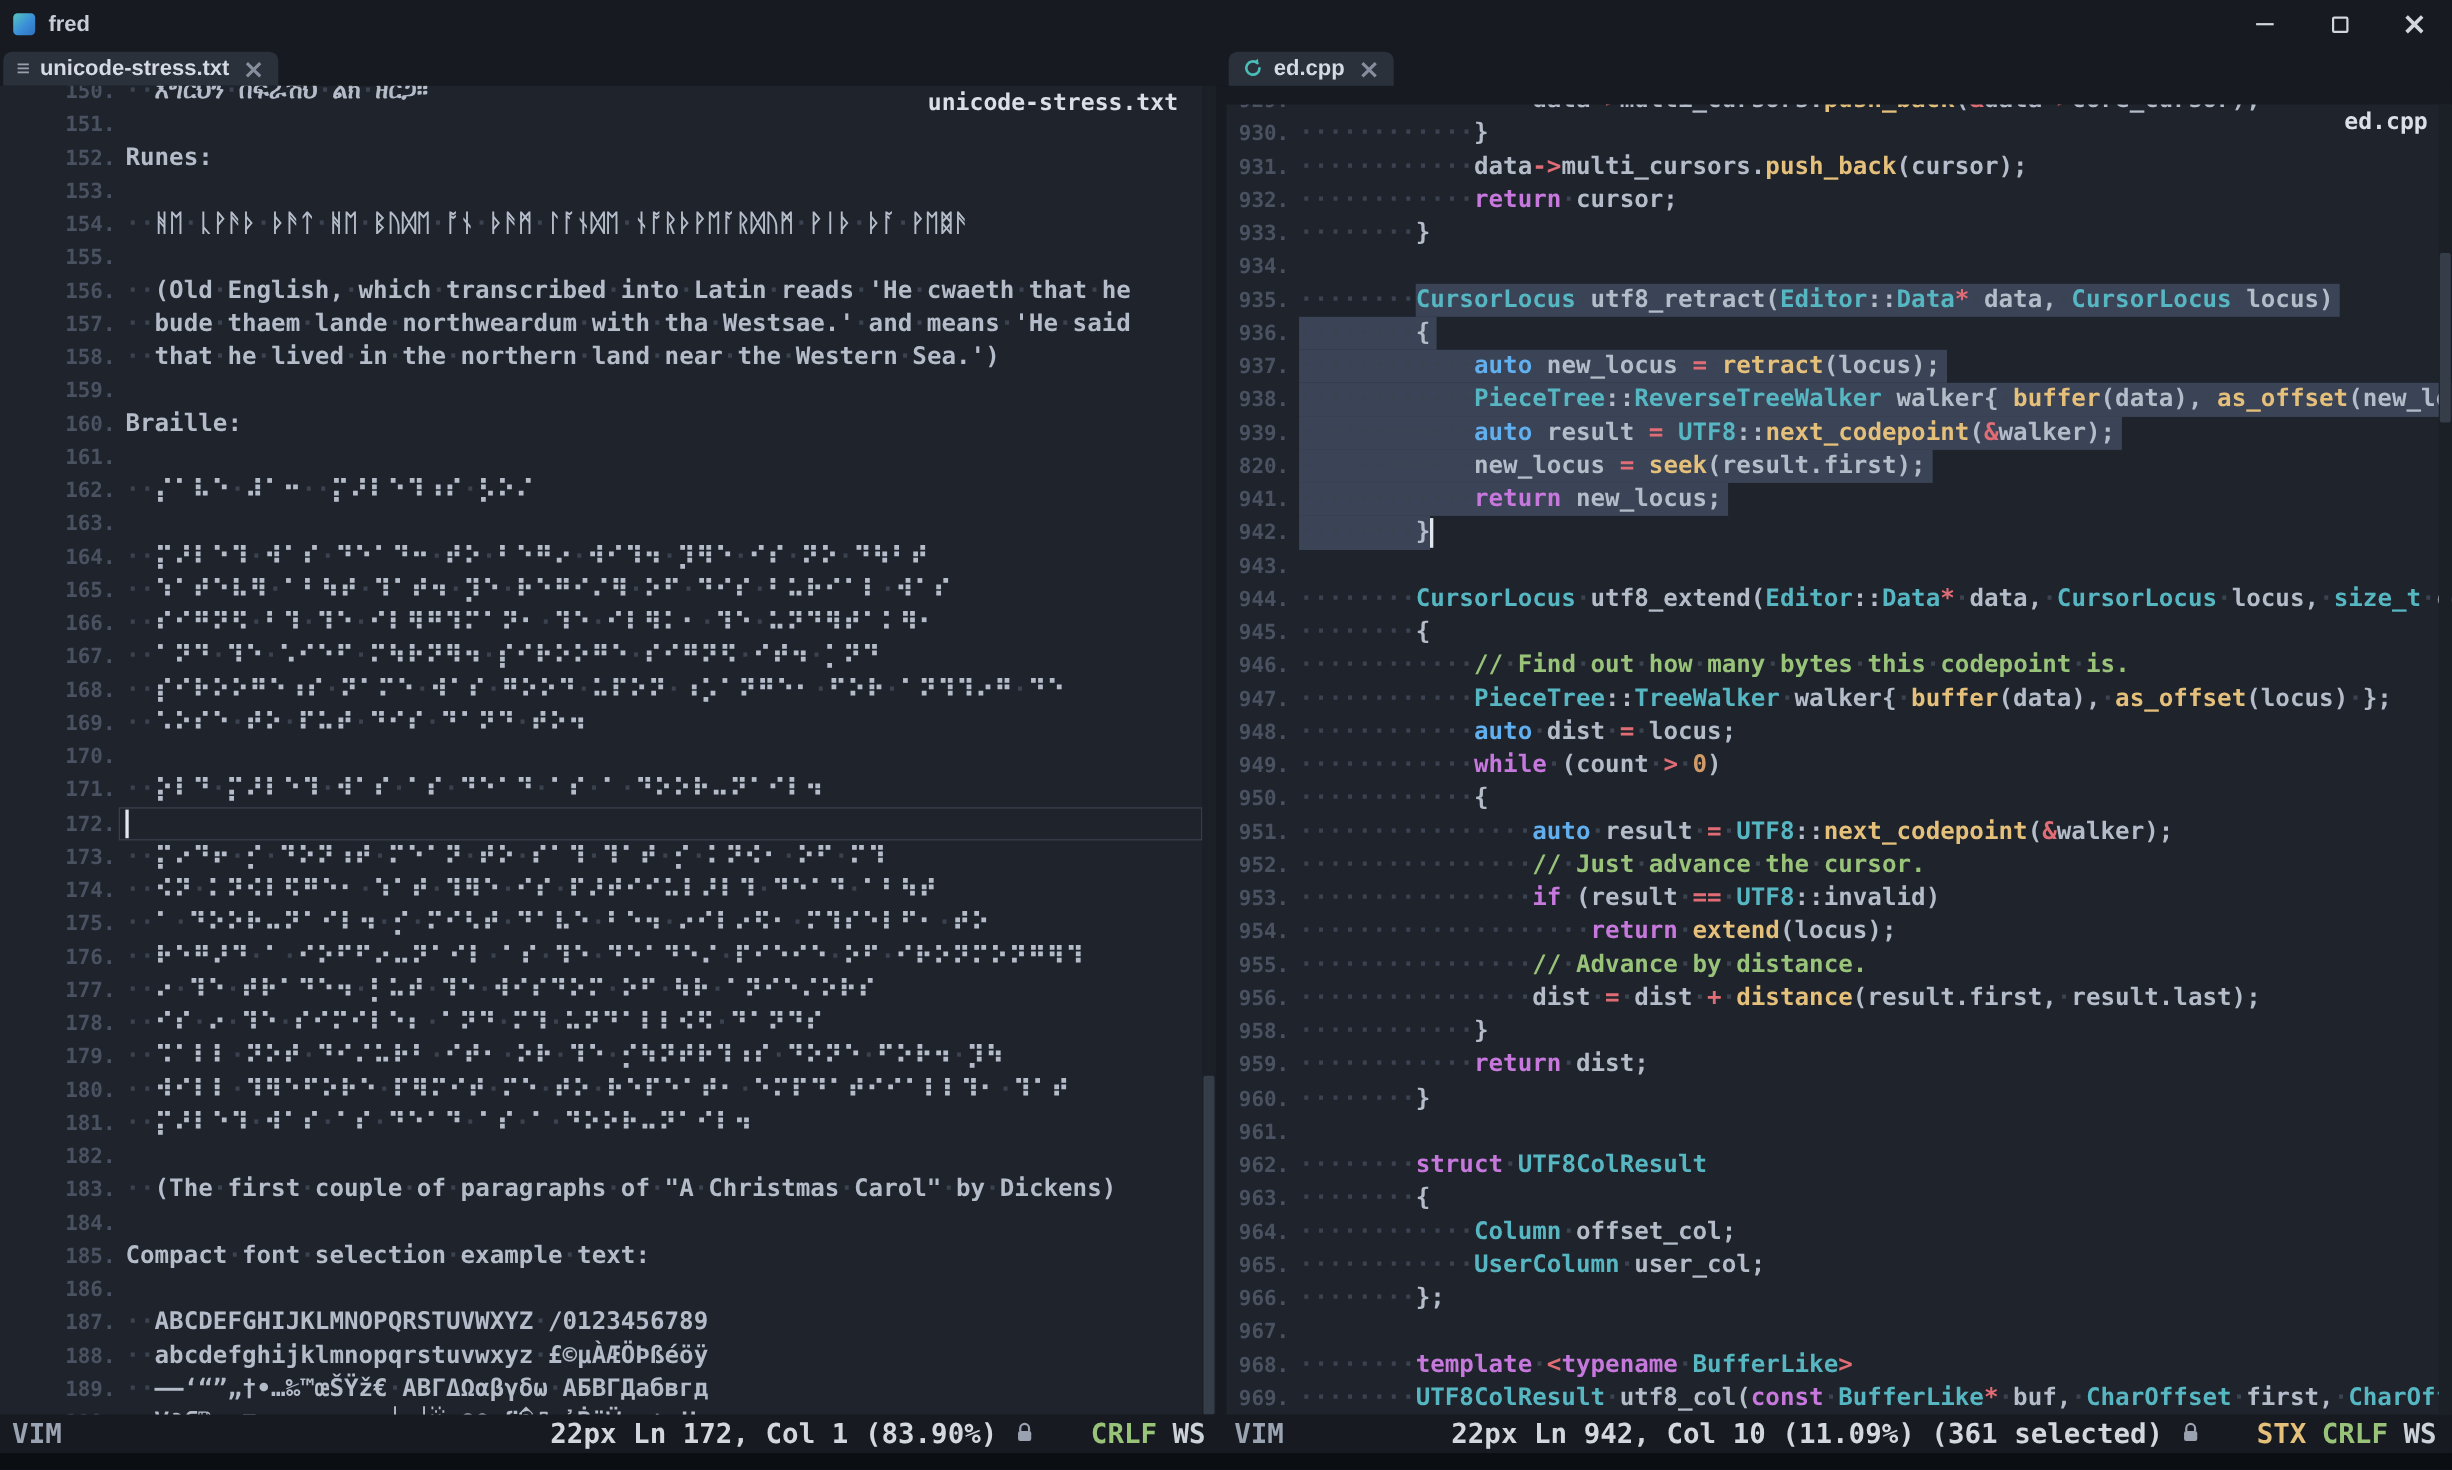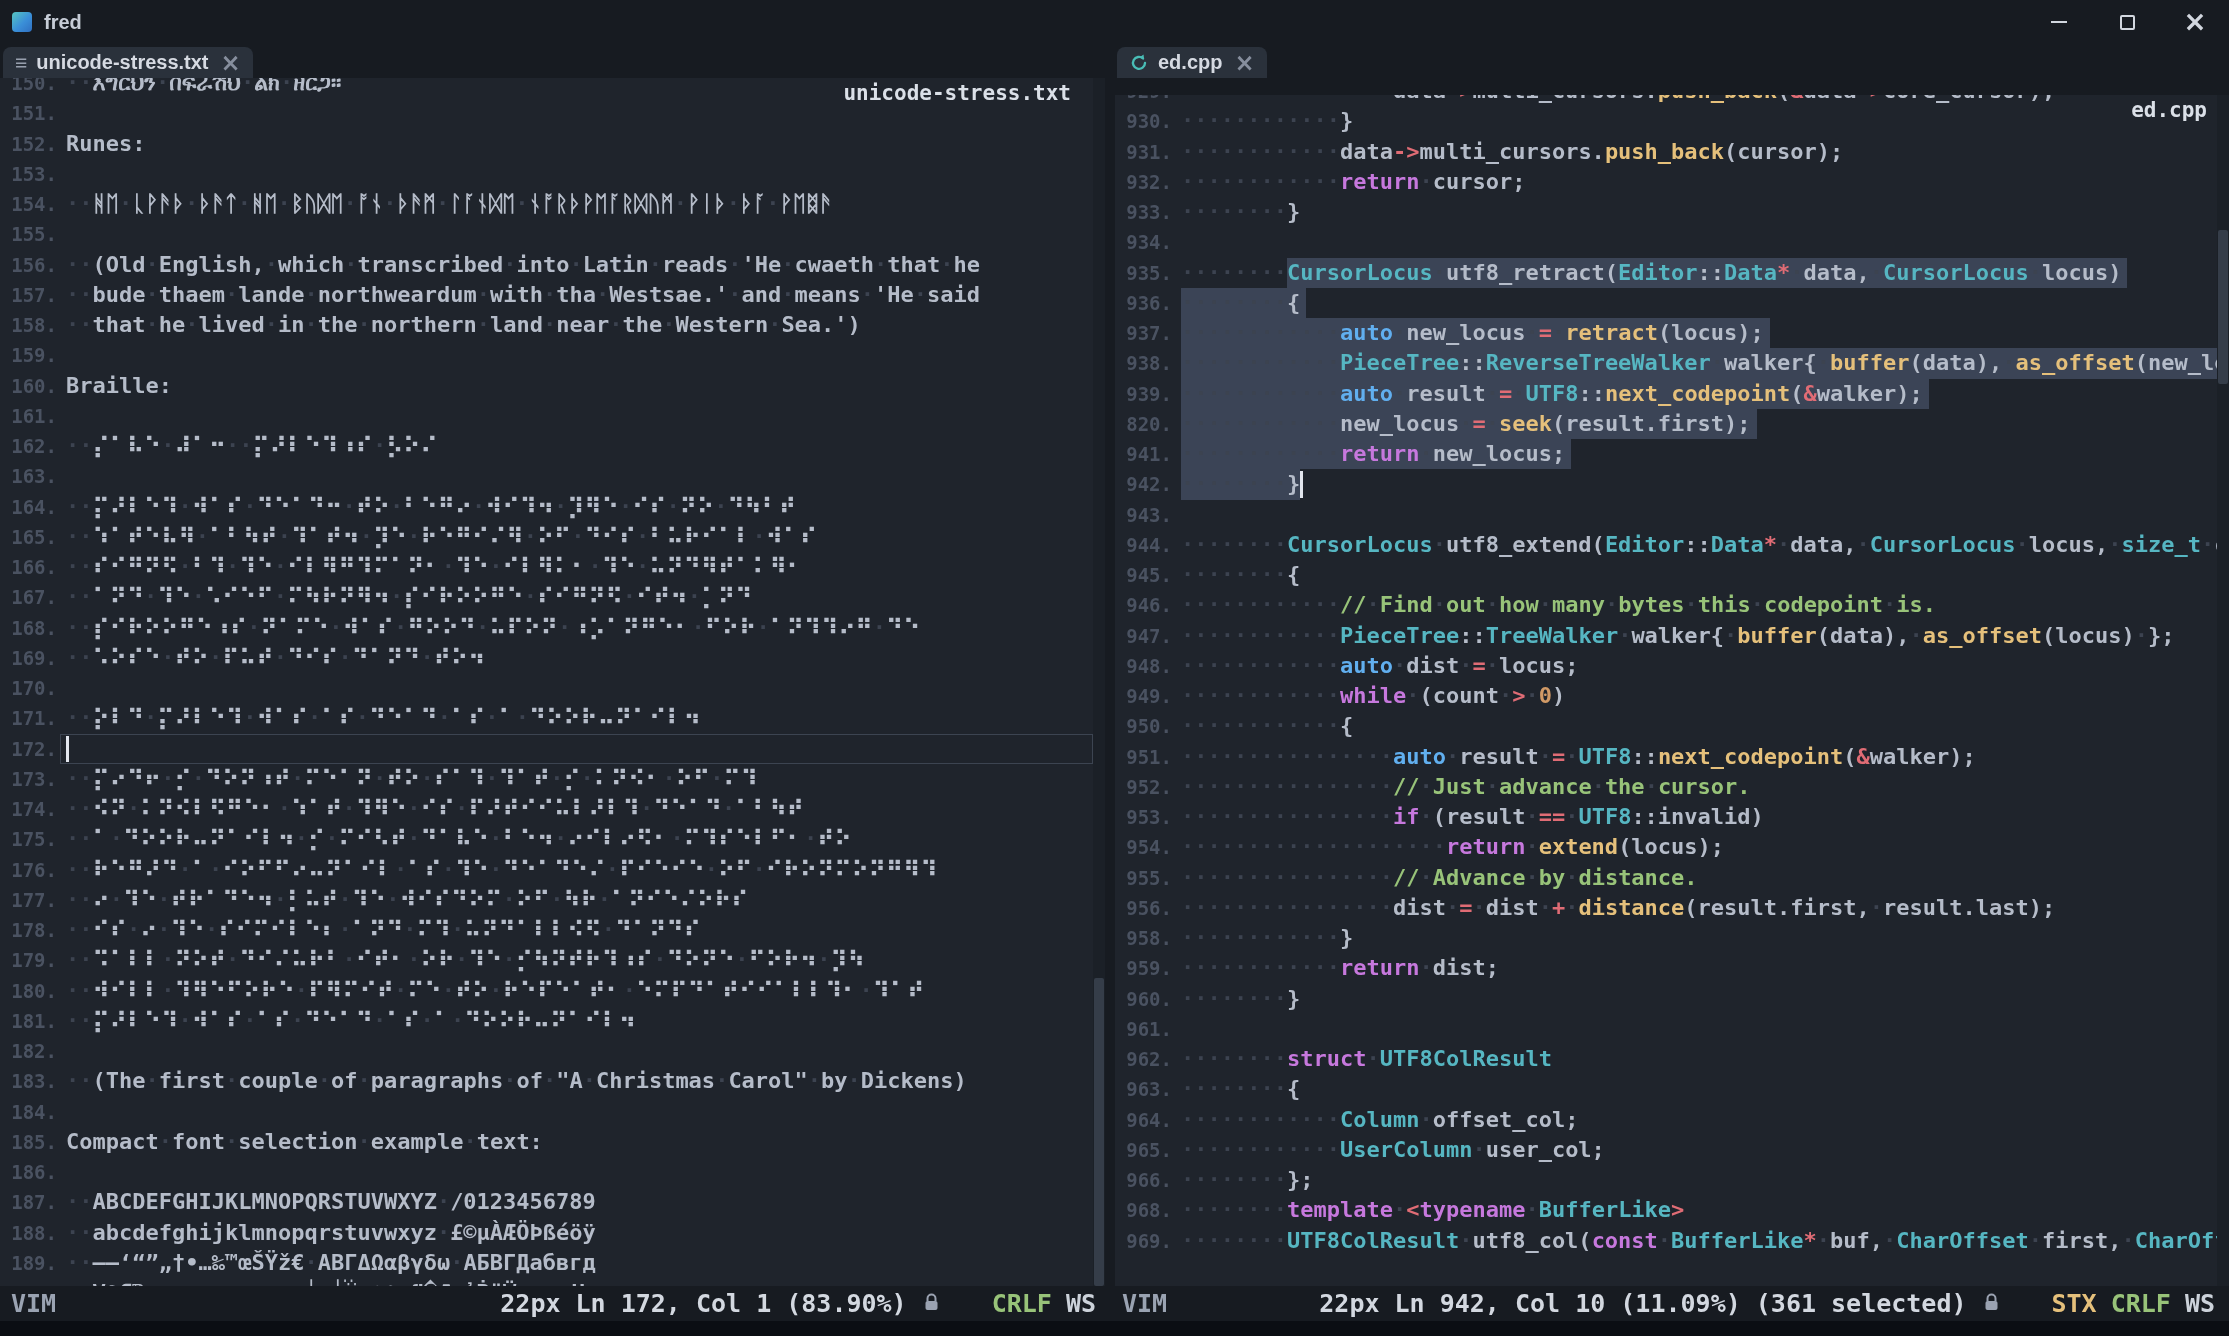--- a/index.html
+++ b/index.html
@@ -96,21 +96,21 @@
           <path d="M14.6 1.4 L15 6.4 L10.4 4.6 Z" fill="#49bdb6"></path>
         </svg>
       </span>
       <span>ed.cpp</span>
       <span class="tab-close">×</span>
     </div>
   </div>
 
   <div class="editors">
     <div class="pane left" id="pane-0">
-      <div class="lines" style="top: -10px;">
+      <div class="lines" style="top: -10px; padding-left: 48px;">
           <div class="line"><span class="ln">150.</span><span class="code"><span class="ws">··</span><span class="c-d">እግርህን</span><span class="ws">·</span><span class="c-d">በፍራሽህ</span><span class="ws">·</span><span class="c-d">ልክ</span><span class="ws">·</span><span class="c-d">ዘርጋ።</span></span></div>
           <div class="line"><span class="ln">151.</span><span class="code"></span></div>
           <div class="line"><span class="ln">152.</span><span class="code"><span class="c-d">Runes:</span></span></div>
           <div class="line"><span class="ln">153.</span><span class="code"></span></div>
           <div class="line"><span class="ln">154.</span><span class="code"><span class="ws">··</span><span class="c-d">ᚻᛖ</span><span class="ws">·</span><span class="c-d">ᚳᚹᚫᚦ</span><span class="ws">·</span><span class="c-d">ᚦᚫᛏ</span><span class="ws">·</span><span class="c-d">ᚻᛖ</span><span class="ws">·</span><span class="c-d">ᛒᚢᛞᛖ</span><span class="ws">·</span><span class="c-d">ᚩᚾ</span><span class="ws">·</span><span class="c-d">ᚦᚫᛗ</span><span class="ws">·</span><span class="c-d">ᛚᚪᚾᛞᛖ</span><span class="ws">·</span><span class="c-d">ᚾᚩᚱᚦᚹᛖᚪᚱᛞᚢᛗ</span><span class="ws">·</span><span class="c-d">ᚹᛁᚦ</span><span class="ws">·</span><span class="c-d">ᚦᚪ</span><span class="ws">·</span><span class="c-d">ᚹᛖᛥᚫ</span></span></div>
           <div class="line"><span class="ln">155.</span><span class="code"></span></div>
           <div class="line"><span class="ln">156.</span><span class="code"><span class="ws">··</span><span class="c-d">(Old</span><span class="ws">·</span><span class="c-d">English,</span><span class="ws">·</span><span class="c-d">which</span><span class="ws">·</span><span class="c-d">transcribed</span><span class="ws">·</span><span class="c-d">into</span><span class="ws">·</span><span class="c-d">Latin</span><span class="ws">·</span><span class="c-d">reads</span><span class="ws">·</span><span class="c-d">'He</span><span class="ws">·</span><span class="c-d">cwaeth</span><span class="ws">·</span><span class="c-d">that</span><span class="ws">·</span><span class="c-d">he</span></span></div>
           <div class="line"><span class="ln">157.</span><span class="code"><span class="ws">··</span><span class="c-d">bude</span><span class="ws">·</span><span class="c-d">thaem</span><span class="ws">·</span><span class="c-d">lande</span><span class="ws">·</span><span class="c-d">northweardum</span><span class="ws">·</span><span class="c-d">with</span><span class="ws">·</span><span class="c-d">tha</span><span class="ws">·</span><span class="c-d">Westsae.'</span><span class="ws">·</span><span class="c-d">and</span><span class="ws">·</span><span class="c-d">means</span><span class="ws">·</span><span class="c-d">'He</span><span class="ws">·</span><span class="c-d">said</span></span></div>
           <div class="line"><span class="ln">158.</span><span class="code"><span class="ws">··</span><span class="c-d">that</span><span class="ws">·</span><span class="c-d">he</span><span class="ws">·</span><span class="c-d">lived</span><span class="ws">·</span><span class="c-d">in</span><span class="ws">·</span><span class="c-d">the</span><span class="ws">·</span><span class="c-d">northern</span><span class="ws">·</span><span class="c-d">land</span><span class="ws">·</span><span class="c-d">near</span><span class="ws">·</span><span class="c-d">the</span><span class="ws">·</span><span class="c-d">Western</span><span class="ws">·</span><span class="c-d">Sea.')</span></span></div>
           <div class="line"><span class="ln">159.</span><span class="code"></span></div>
@@ -184,20 +184,21 @@
           <div class="line"><span class="ln">956.</span><span class="code"><span class="ws">················</span><span class="c-d">dist</span><span class="ws">·</span><span class="c-o">=</span><span class="ws">·</span><span class="c-d">dist</span><span class="ws">·</span><span class="c-o">+</span><span class="ws">·</span><span class="c-f">distance</span><span class="c-d">(result.first,</span><span class="ws">·</span><span class="c-d">result.last);</span></span></div>
           <div class="line"><span class="ln">958.</span><span class="code"><span class="ws">············</span><span class="c-d">}</span></span></div>
           <div class="line"><span class="ln">959.</span><span class="code"><span class="ws">············</span><span class="c-k">return</span><span class="ws">·</span><span class="c-d">dist;</span></span></div>
           <div class="line"><span class="ln">960.</span><span class="code"><span class="ws">········</span><span class="c-d">}</span></span></div>
           <div class="line"><span class="ln">961.</span><span class="code"></span></div>
           <div class="line"><span class="ln">962.</span><span class="code"><span class="ws">········</span><span class="c-k">struct</span><span class="ws">·</span><span class="c-t">UTF8ColResult</span></span></div>
           <div class="line"><span class="ln">963.</span><span class="code"><span class="ws">········</span><span class="c-d">{</span></span></div>
           <div class="line"><span class="ln">964.</span><span class="code"><span class="ws">············</span><span class="c-t">Column</span><span class="ws">·</span><span class="c-d">offset_col;</span></span></div>
           <div class="line"><span class="ln">965.</span><span class="code"><span class="ws">············</span><span class="c-t">UserColumn</span><span class="ws">·</span><span class="c-d">user_col;</span></span></div>
           <div class="line"><span class="ln">966.</span><span class="code"><span class="ws">········</span><span class="c-d">};</span></span></div>
+          <div class="line"><span class="ln">967.</span><span class="code"></span></div>
           <div class="line"><span class="ln">968.</span><span class="code"><span class="ws">········</span><span class="c-k">template</span><span class="ws">·</span><span class="c-o">&lt;</span><span class="c-k">typename</span><span class="ws">·</span><span class="c-t">BufferLike</span><span class="c-o">&gt;</span></span></div>
           <div class="line"><span class="ln">969.</span><span class="code"><span class="ws">········</span><span class="c-t">UTF8ColResult</span><span class="ws">·</span><span class="c-d">utf8_col(</span><span class="c-k">const</span><span class="ws">·</span><span class="c-t">BufferLike</span><span class="c-o">*</span><span class="ws">·</span><span class="c-d">buf,</span><span class="ws">·</span><span class="c-t">CharOffset</span><span class="ws">·</span><span class="c-d">first,</span><span class="ws">·</span><span class="c-t">CharOffset</span></span></div>
         </div>
       <div class="overlay-filename">ed.cpp</div>
       <div class="scrollbar">
         <div class="thumb" style="top: 135px; height: 154px;"></div>
       </div>
     </div>
   </div>
 

